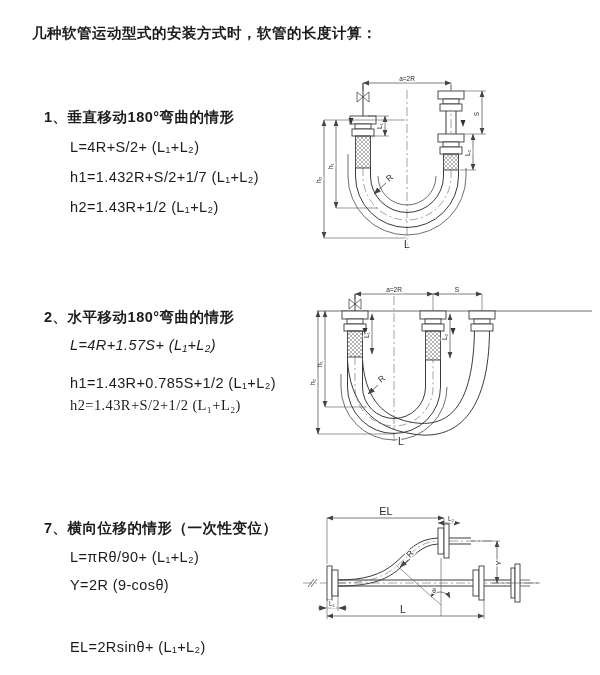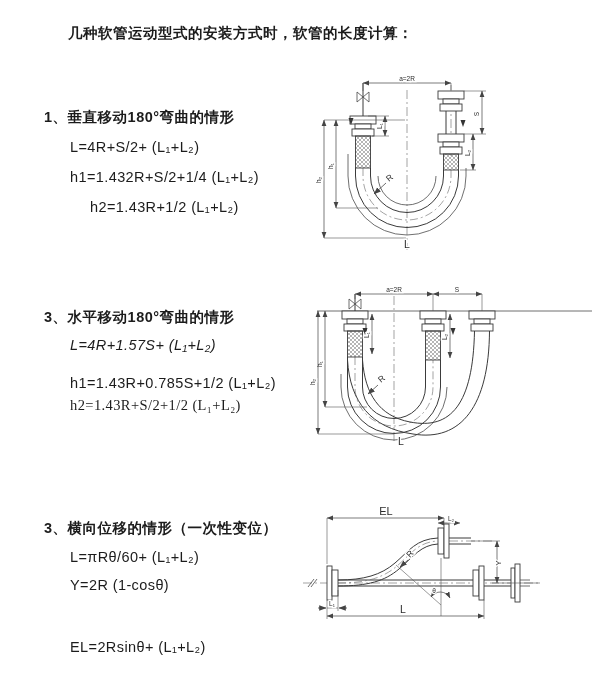--- a/index.html
+++ b/index.html
@@ -1,25 +1,25 @@
 <!DOCTYPE html>
 <html><head>
 <meta charset="utf-8">
 <style>
   html,body{margin:0;padding:0;}
   body{
     width:600px;height:675px;background:#ffffff;position:relative;overflow:hidden;
     font-family:"Liberation Sans","DejaVu Sans",sans-serif;color:#1c1c1c;
   }
   .txt{position:absolute;white-space:nowrap;}
-  .doc-title{left:32px;top:24px;font-size:14.5px;font-weight:700;letter-spacing:0.5px;margin-left:36px;}
+  .doc-title{left:32px;top:24px;font-size:14.5px;font-weight:700;letter-spacing:0.5px;}
   .sec-heading{font-size:14.5px;font-weight:700;letter-spacing:0.5px;text-align:center;}
   .formula{font-size:14.5px;font-weight:400;letter-spacing:0.4px;}
   
-  #s1-h{left:44px;top:108px;} #s1-f0{left:70px;top:139px;} #s1-f1{left:70px;top:169px;} #s1-f2{left:70px;top:199px;margin-left:20px;}
+  #s1-h{left:44px;top:108px;} #s1-f0{left:70px;top:139px;} #s1-f1{left:70px;top:169px;} #s1-f2{left:70px;top:199px;}
   #s2-h{left:44px;top:308px;} #s2-f0{left:70px;top:337px;font-style:italic;} #s2-f1{left:70px;top:367px;margin-top:8px;} #s2-f2{left:70px;top:397px;font-family:Liberation Serif, serif;}
   #s3-h{left:44px;top:519px;} #s3-f0{left:70px;top:549px;} #s3-f1{left:70px;top:577px;} #s3-f2{left:70px;top:605px;margin-top:34px;}
   svg{position:absolute;overflow:visible;}
   #d1{left:310px;top:70px;} #d2{left:305px;top:282px;} #d3{left:298px;top:498px;}
   .ln{stroke:#3b3b3b;stroke-width:1;fill:none;}
   .thin{stroke:#4a4a4a;stroke-width:0.8;fill:none;}
   .xtr{stroke:#4a4a4a;stroke-width:0.8;fill:none;}
   .dim{stroke:#444;stroke-width:0.7;fill:none;marker-start:url(#arw);marker-end:url(#arw);}
   .ext{stroke:#555;stroke-width:0.6;fill:none;}
   .cl{stroke:#666;stroke-width:0.6;fill:none;stroke-dasharray:9 3 2 3;}
@@ -45,31 +45,31 @@
     <pattern id="hatch" width="4" height="4" patternUnits="userSpaceOnUse">
       <path d="M0,4 L4,0 M0,0 L4,4" stroke="#777" stroke-width="0.55"></path>
     </pattern>
   </defs>
 </svg>
 
 <div class="txt doc-title">几种软管运动型式的安装方式时，软管的长度计算：</div>
 
 <div class="txt sec-heading" id="s1-h">1、垂直移动180°弯曲的情形</div>
 <div class="txt formula" id="s1-f0">L=4R+S/2+ (L₁+L₂)</div>
-<div class="txt formula" id="s1-f1">h1=1.432R+S/2+1/4 (L₁+L₂)</div>
+<div class="txt formula" id="s1-f1">h1=1.432R+S/2+1/7 (L₁+L₂)</div>
 <div class="txt formula" id="s1-f2">h2=1.43R+1/2 (L₁+L₂)</div>
 
-<div class="txt sec-heading" id="s2-h">3、水平移动180°弯曲的情形</div>
+<div class="txt sec-heading" id="s2-h">2、水平移动180°弯曲的情形</div>
 <div class="txt formula" id="s2-f0">L=4R+1.57S+ (L₁+L₂)</div>
 <div class="txt formula" id="s2-f1">h1=1.43R+0.785S+1/2 (L₁+L₂)</div>
 <div class="txt formula" id="s2-f2">h2=1.43R+S/2+1/2 (L₁+L₂)</div>
 
-<div class="txt sec-heading" id="s3-h">3、横向位移的情形（一次性变位）</div>
-<div class="txt formula" id="s3-f0">L=πRθ/60+ (L₁+L₂)</div>
-<div class="txt formula" id="s3-f1">Y=2R (1-cosθ)</div>
+<div class="txt sec-heading" id="s3-h">7、横向位移的情形（一次性变位）</div>
+<div class="txt formula" id="s3-f0">L=πRθ/90+ (L₁+L₂)</div>
+<div class="txt formula" id="s3-f1">Y=2R (9-cosθ)</div>
 <div class="txt formula" id="s3-f2">EL=2Rsinθ+ (L₁+L₂)</div>
 
 <svg id="d1" width="286" height="195" viewBox="0 0 286 195">
   <g>
     <path class="cl" d="M97,20 V180"></path>
     <path class="cl" d="M141,15 V86"></path>
   </g>
   <g>
     <path class="ln" d="M45.5,98 L45.5,106 A51.5,51.5 0 0 0 148.5,106 L148.5,100"></path>
     <path class="ln" d="M60.5,98 L60.5,106 A36.5,36.5 0 0 0 133.5,106 L133.5,100"></path>

